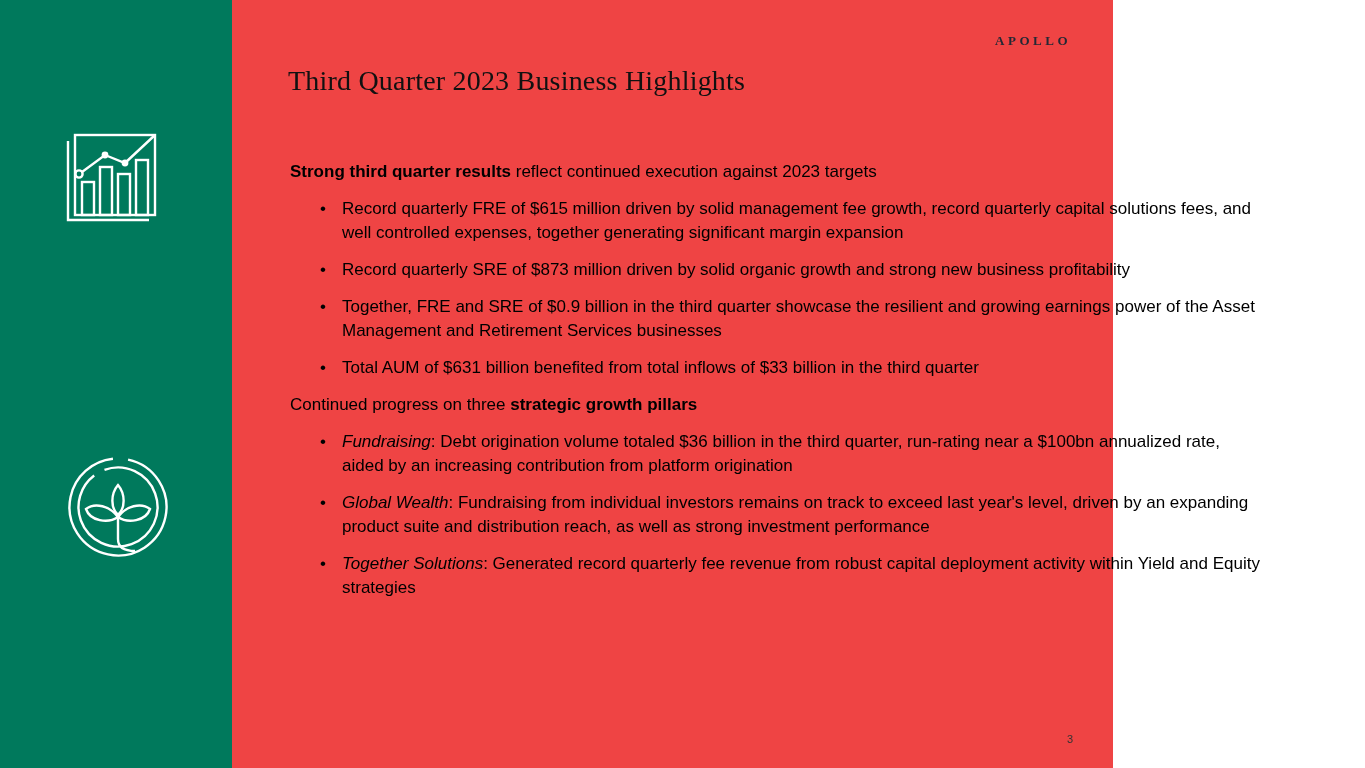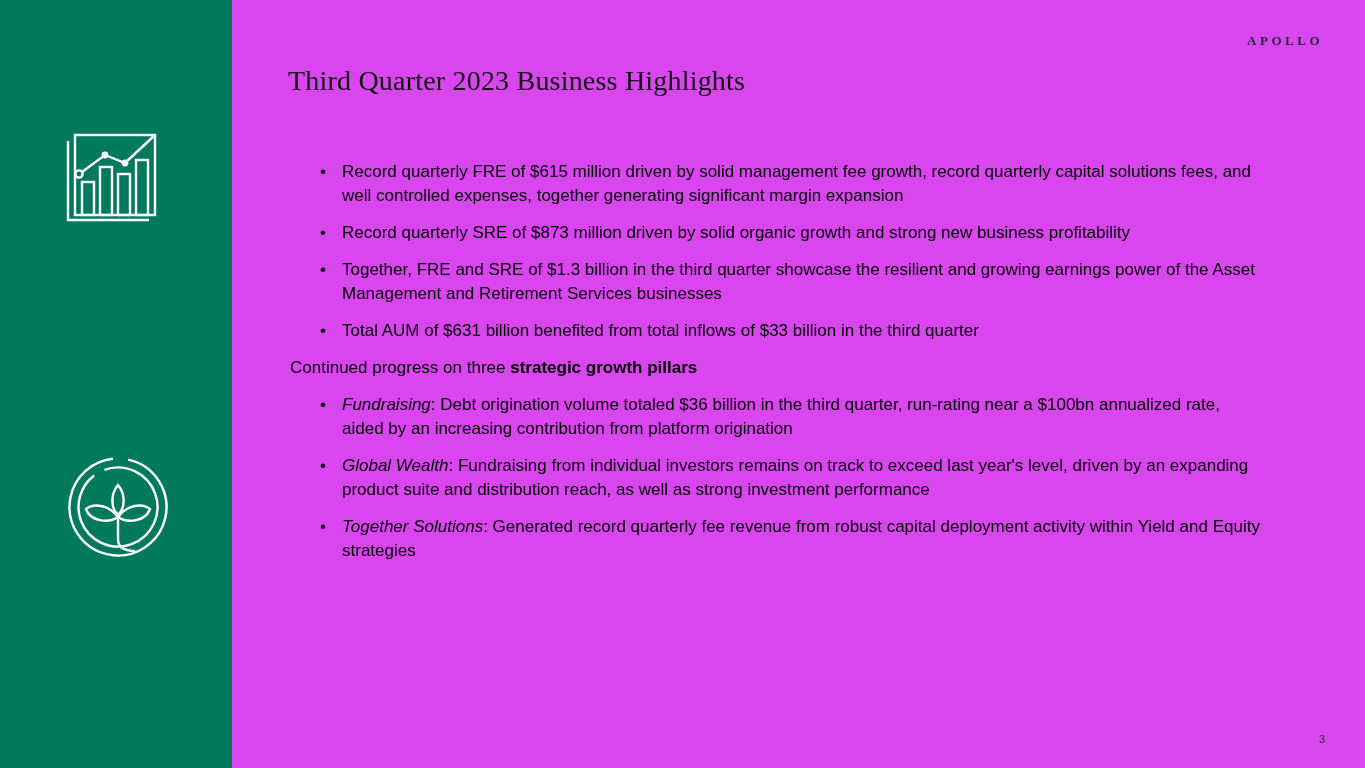--- a/index.html
+++ b/index.html
@@ -1,19 +1,19 @@
 <!DOCTYPE html>
 <html><head>
 <meta charset="utf-8">
 <style>
   * { margin:0; padding:0; box-sizing:border-box; }
   html,body { width:1365px; height:768px; background:#ffffff; overflow:hidden; }
   body { font-family:"Liberation Sans", sans-serif; color:#000; }
 
-  .slide { position:relative; width:1365px; height:768px; background:#d946ef; }
+  .slide { position:relative; width:1113px; height:768px; background:#ef4444; }
 
   .sidebar {
     position:absolute; left:0; top:0; width:232px; height:768px;
     background:#00795C;
   }
   .icon-chart { position:absolute; left:64px; top:131px; width:94px; height:92px; }
   .icon-plant { position:absolute; left:66px; top:455px; width:104px; height:104px; }
 
   .logo {
     position:absolute; top:33px; right:42px;
@@ -78,33 +78,34 @@
       <path class="stroke" d="M52,62 L52,84 C52,93 59,96 69,96"></path>
     </svg>
   </div>
 
   <div class="logo">APOLLO</div>
 
   <h1 class="title">Third Quarter 2023 Business Highlights</h1>
 
   <div class="content">
 
+    <p class="lead"><span class="b">Strong third quarter results</span><span> reflect continued execution against 2023 targets</span></p>
 
     <ul class="bullets">
       <li>
         <span class="marker">•</span>
         <span class="btxt">Record quarterly FRE of $615 million driven by solid management fee growth, record quarterly capital solutions fees, and well controlled expenses, together generating significant margin expansion</span>
       </li>
       <li>
         <span class="marker">•</span>
         <span class="btxt">Record quarterly SRE of $873 million driven by solid organic growth and strong new business profitability</span>
       </li>
       <li>
         <span class="marker">•</span>
-        <span class="btxt">Together, FRE and SRE of $1.3 billion in the third quarter showcase the resilient and growing earnings power of the Asset Management and Retirement Services businesses</span>
+        <span class="btxt">Together, FRE and SRE of $0.9 billion in the third quarter showcase the resilient and growing earnings power of the Asset Management and Retirement Services businesses</span>
       </li>
       <li>
         <span class="marker">•</span>
         <span class="btxt">Total AUM of $631 billion benefited from total inflows of $33 billion in the third quarter</span>
       </li>
     </ul>
 
     <p class="lead lead2"><span>Continued progress on three </span><span class="b">strategic growth pillars</span></p>
 
     <ul class="bullets">

